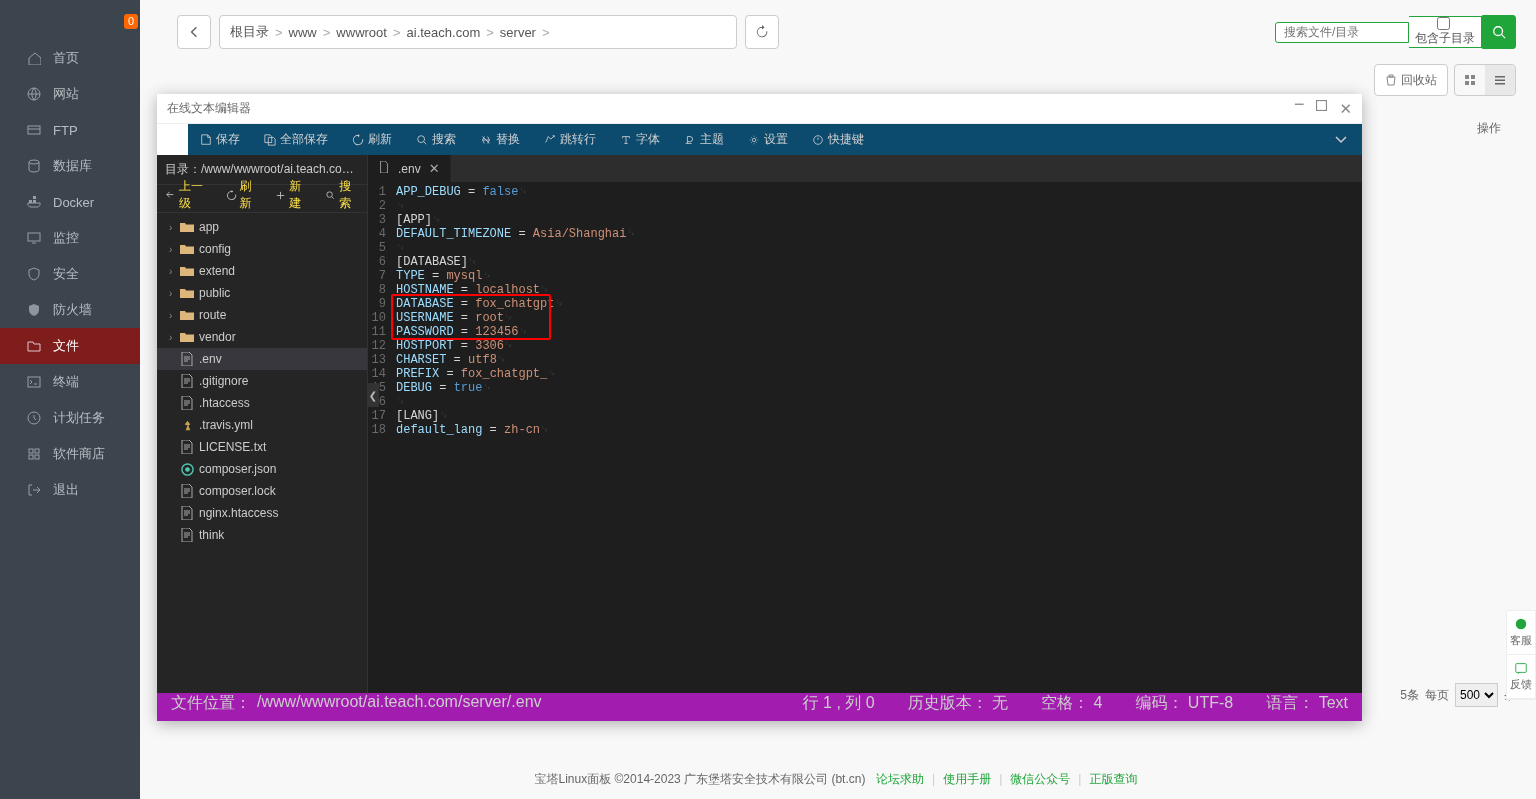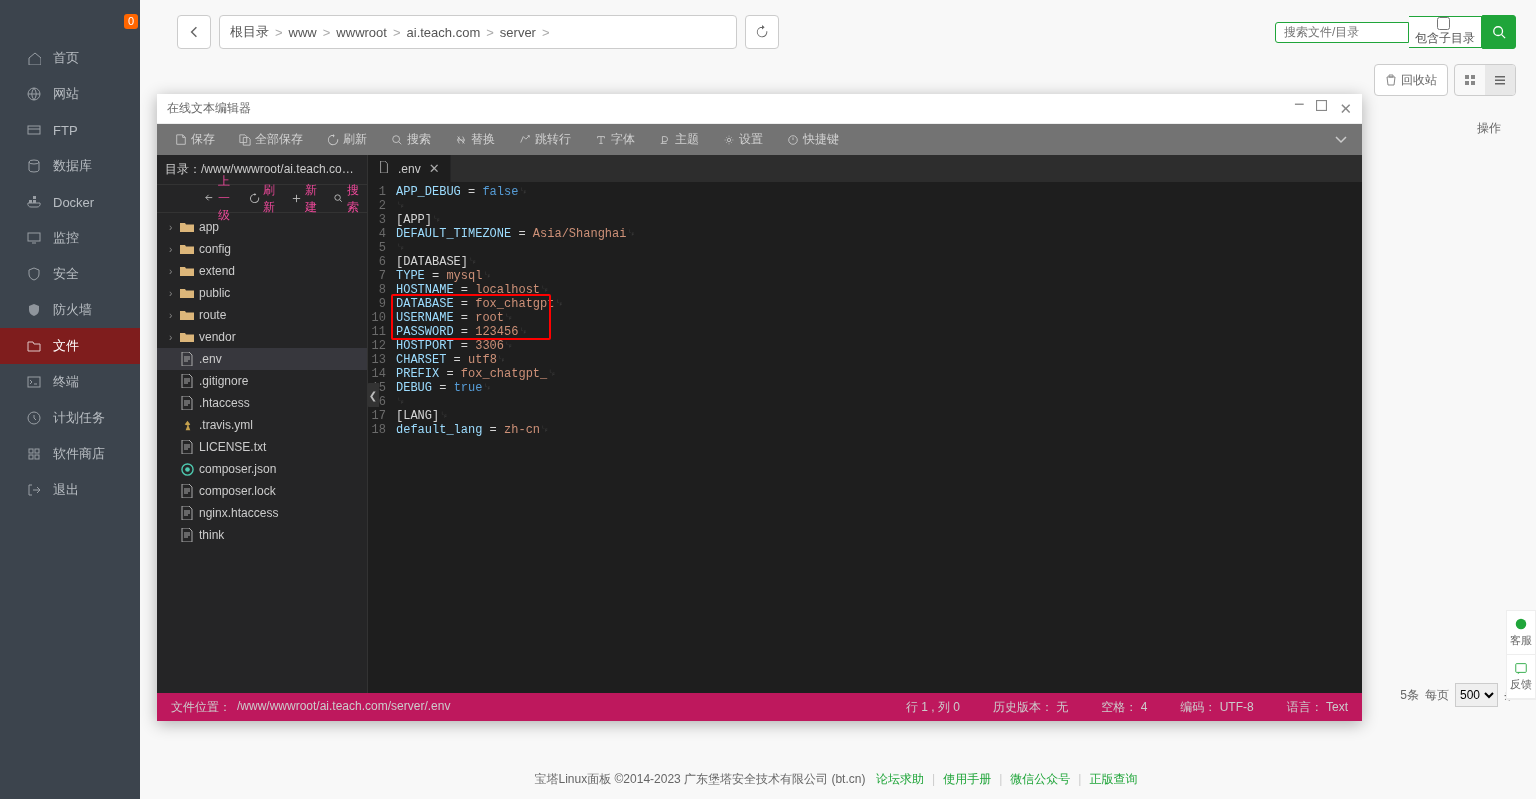--- a/index.html
+++ b/index.html
@@ -52,29 +52,29 @@
 
 .float-right { position:absolute; right:0; top:610px; width:30px; background:#fff; border:1px solid #eee; font-size:11px; text-align:center; color:#666; }
 .float-right div { padding:6px 0; border-bottom:1px solid #eee; }
 
 
 .editor { position:absolute; left:157px; top:94px; width:1205px; height:627px; background:#fff; box-shadow:0 3px 15px rgba(0,0,0,.3); display:flex; flex-direction:column; }
 .editor-titlebar { height:30px; display:flex; align-items:center; padding:0 10px; font-size:12px; color:#666; border-bottom:1px solid #eee; }
 .editor-titlebar .title { flex:1; }
 .editor-titlebar .ticons { display:flex; gap:12px; cursor:pointer; }
 
-.editor-toolbar { height:31px; background:#737373; display:flex; align-items:center; padding-left:6px; }
+.editor-toolbar { height:31px; background:#0c4a6e; display:flex; align-items:center; padding-left:0;margin-left:31px; }
 .editor-toolbar .tbtn { color:#d2d2d2; font-size:12px; display:flex; align-items:center; height:31px; padding:0 12px; cursor:pointer; gap:4px; }
 .editor-toolbar .tbtn svg { width:12px; height:12px; }
 .editor-toolbar .chev { margin-left:auto; padding:0 14px; cursor:pointer; }
 
 .editor-body { flex:1; display:flex; min-height:0; }
 .file-panel { width:211px; background:#252526; color:#ccc; display:flex; flex-direction:column; font-size:12px; border-right:1px solid #333; }
 .fp-path { padding:6px 8px; color:#ccc; border-bottom:1px solid #333; white-space:nowrap; overflow:hidden; text-overflow:ellipsis; }
-.fp-actions { display:flex; align-items:center; height:28px; border-bottom:1px solid #333; color:#ec4899;padding-left:39px; }
+.fp-actions { display:flex; align-items:flex-end; height:28px; border-bottom:1px solid #333; color:#fde047; }
 .fp-actions span { padding:0 8px; cursor:pointer; display:flex; align-items:center; gap:3px; }
 .fp-tree { flex:1; overflow:auto; padding-top:3px; }
 .tree-row { display:flex; align-items:center; height:22px; padding-left:12px; cursor:pointer; }
 .tree-row.selected { background:#37373d; }
 .tree-row .exp { width:10px; color:#888; font-size:10px; }
 .tree-row .ficon { width:16px; display:flex; justify-content:center; margin-right:4px; }
 .folder-icon { color:#dcb67a; }
 .file-icon { color:#bbb; }
 
 .collapse-handle { position:absolute; left:367px; top:383px; width:12px; height:24px; background:#333; color:#bbb; display:flex; align-items:center; justify-content:center; font-size:10px; border-radius:2px 0 0 2px; cursor:pointer; }
@@ -90,21 +90,21 @@
 .gutter { background:#1e1e1e; color:#6a6a6a; text-align:right; padding:3px 10px 0 0; user-select:none; width:28px; }
 .gutter div { height:14px; }
 .code-content { padding-top:3px; color:#d4d4d4; position:relative; }
 .code-content .line { height:14px; white-space:pre; }
 .kw-var { color:#9cdcfe; }
 .kw-str { color:#ce9178; }
 .kw-bool { color:#569cd6; }
 .eol { color:#444; }
 .redbox { position:absolute; border:2px solid #ff0000; border-radius:2px; pointer-events:none; }
 
-.editor-status { height:28px; background:#be185d; color:#ccc; font-size:12px; display:flex; align-items:center; padding:0 14px; }
+.editor-status { height:28px; background:#a21caf; color:#ccc; font-size:16px; display:flex; padding:0 14px; }
 .editor-status .left { display:flex; gap:6px; }
 .editor-status .right { margin-left:auto; display:flex; gap:33px; }
 
 svg { flex-shrink:0; }
 </style>
 </head>
 <body>
 
 <div class="sidebar">
   <div class="badge">0</div>

